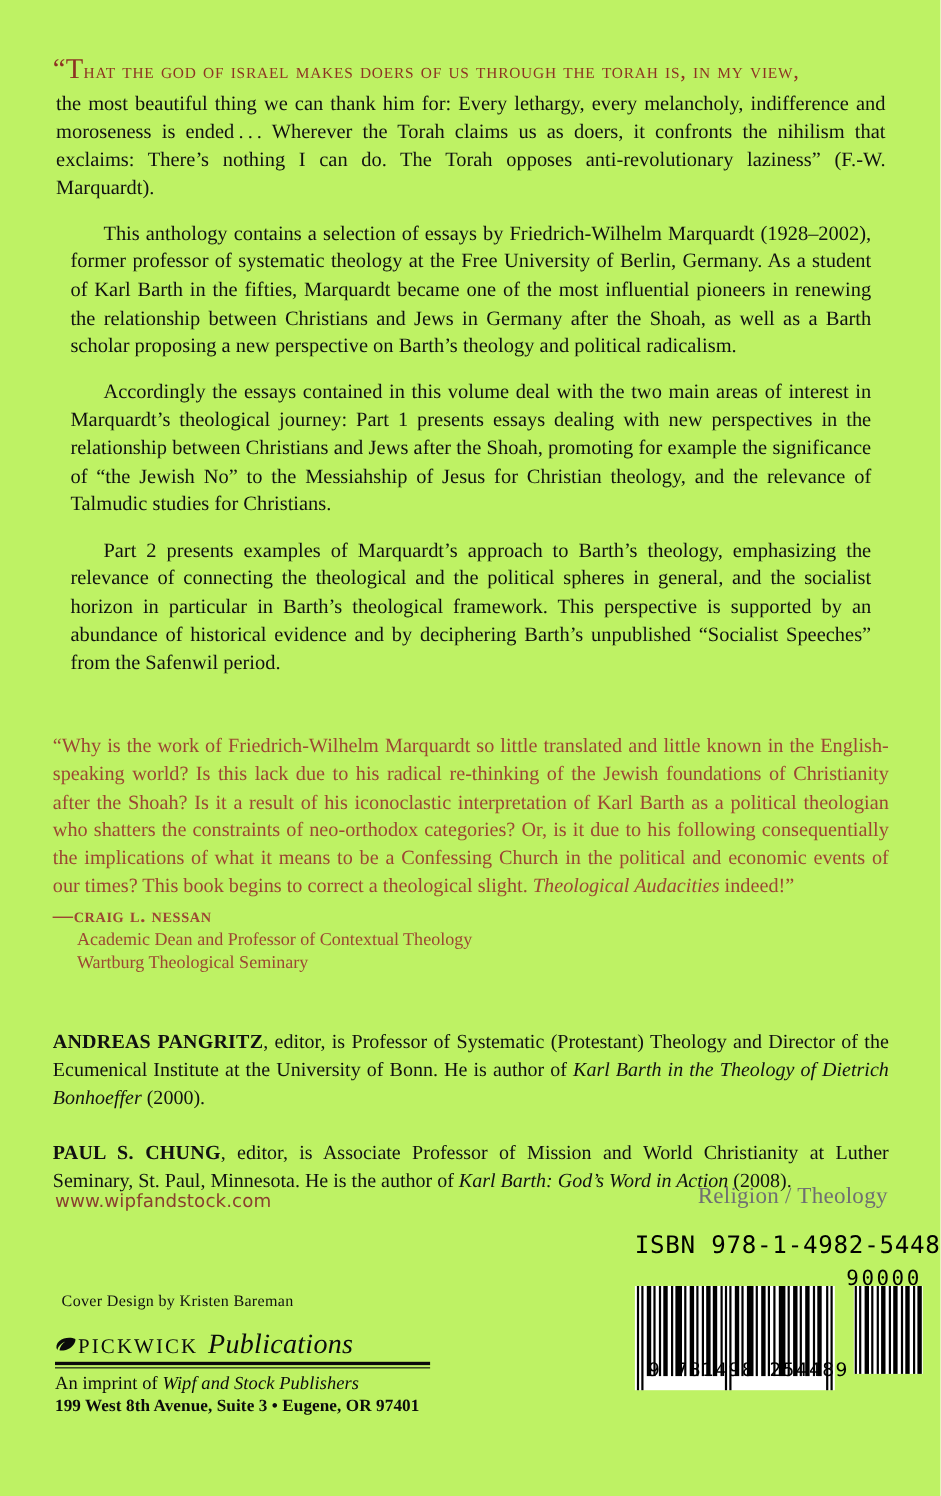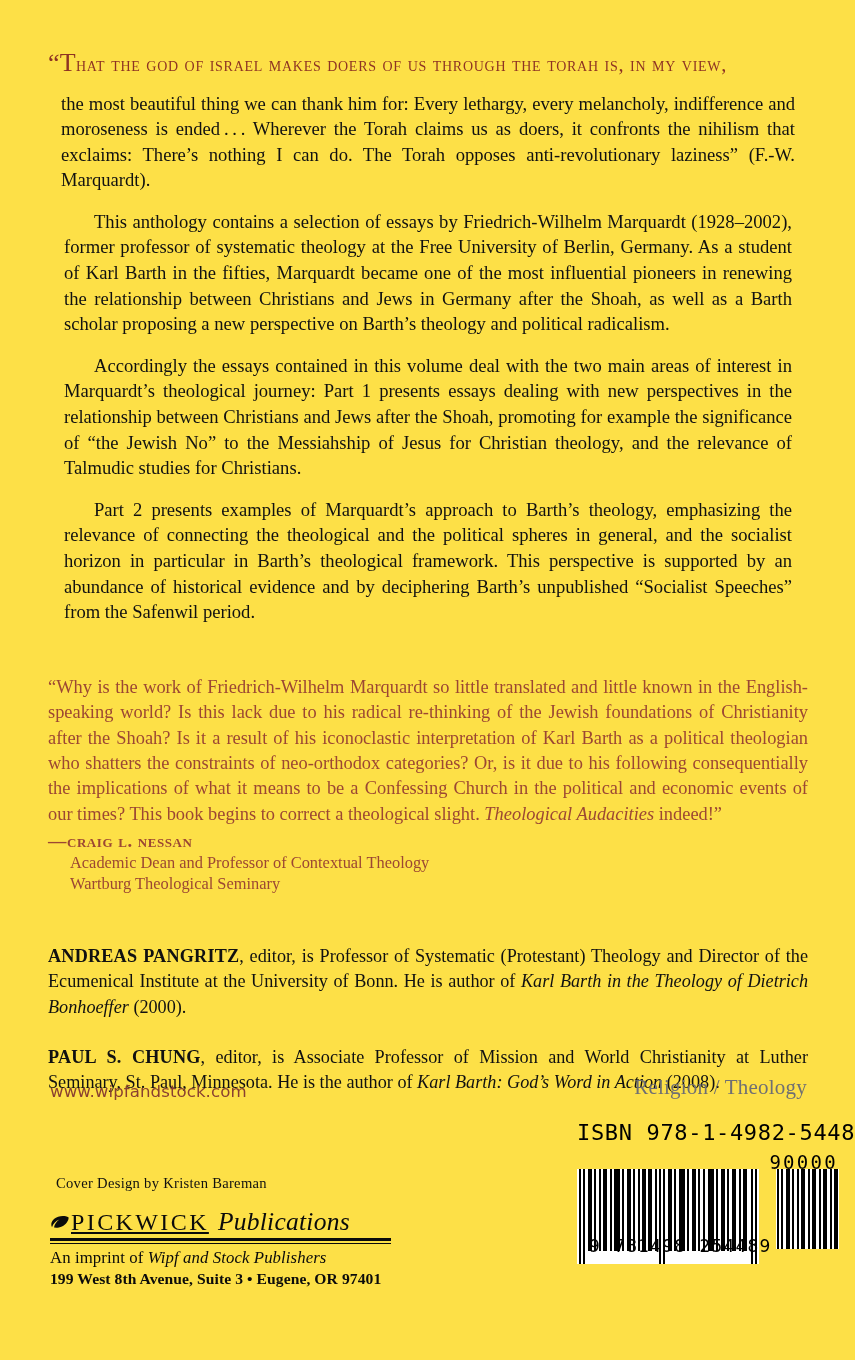--- a/index.html
+++ b/index.html
@@ -13,21 +13,21 @@
     position: relative;
     font-family: "Liberation Serif", "DejaVu Serif", serif;
     color: #111111;
     overflow: hidden;
   }
   .page {
     position: absolute;
     left: 0; top: 0;
     width: 855px;
     height: 1360px;
-    background: #fde047;
+    background: #bef264;
   }
   .content {
     position: absolute;
     left: 48px;
     top: 50px;
     width: 760px;
   }
 
   
   .lede {
@@ -48,21 +48,21 @@
   .lede .dropcap {
     font-size: 26px;
     text-transform: uppercase;
     letter-spacing: 0.01em;
   }
   .lede-tail {
     color: #111111;
     font-size: 18.6px;
     line-height: 25.6px;
     text-align: justify;
-    margin: 13px;
+    margin: 3px;
   }
 
   
   .body-p {
     font-size: 18.6px;
     line-height: 25.6px;
     text-align: justify;
     text-justify: inter-word;
     margin: 16px;
     text-indent: 30px;
@@ -159,24 +159,23 @@
   }
   .quill {
     display: inline-block;
     width: 20px;
     height: 16px;
     margin-right: 1px;
     position: relative;
     top: 1px;
   }
   .logo-name {
-    font-size: 24px;
+    font-size: 19px;
     letter-spacing: 0.10em;
     color: #0b0b0b;
-    text-decoration: underline;
   }
   .logo-pub {
     font-size: 25.5px;
     font-style: italic;
     letter-spacing: 0.01em;
     color: #0b0b0b;
     margin-left: 9px;
   }
   .rule-thick {
     height: 3px;

